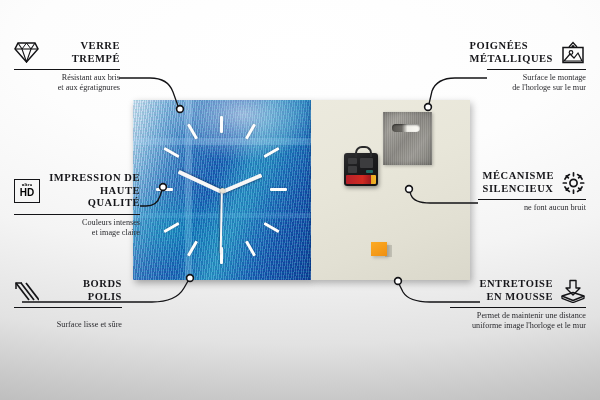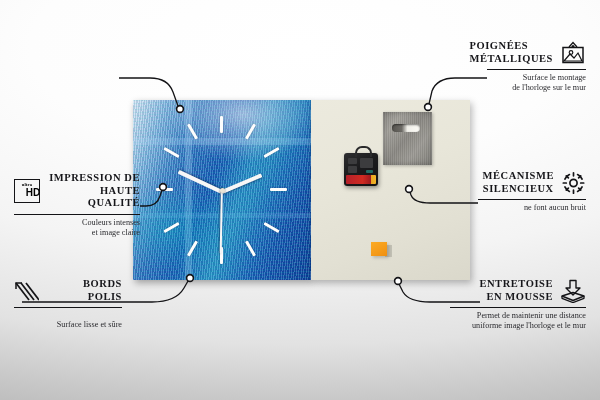--- a/index.html
+++ b/index.html
@@ -144,26 +144,47 @@
     <path class="cpath" d="M487,78 L455,78 Q437,78 432,91 L429,104"></path>
     <circle class="cdot" cx="428" cy="107" r="3.4"></circle>
 
     <path class="cpath" d="M478,203 L430,203 Q414,203 411,195 L410,192"></path>
     <circle class="cdot" cx="409" cy="189" r="3.4"></circle>
 
     <path class="cpath" d="M480,302 L430,302 Q409,302 403,292 L399,284"></path>
     <circle class="cdot" cx="398" cy="281" r="3.4"></circle>
   </svg>
 
+  <div class="callout" style="left:14px;top:40px;width:106px;">
+    <div class="row" style="justify-content:flex-start;">
+      <span class="ico" style="width:25px;height:22px;">
+        <svg width="25" height="21" viewBox="0 0 25 21">
+          <path d="M4 1 H21 L24 7 L12.5 20 L1 7 Z" fill="none" stroke="#141417" stroke-width="1.5"></path>
+          <path d="M1 7 H24" stroke="#141417" stroke-width="1.1"></path>
+          <path d="M4 1 L8 7 L12.5 20 L17 7 L21 1" fill="none" stroke="#141417" stroke-width="1.1"></path>
+          <path d="M8 7 L12.5 1 L17 7" fill="none" stroke="#141417" stroke-width="1"></path>
+        </svg>
+      </span>
+      <div class="lbl-left" style="flex:1;">
+        <div class="ttl">VERRE</div>
+        <div class="ttl">TREMPÉ</div>
+      </div>
+    </div>
+    <div class="rule" style="width:106px;margin-top:4px;"></div>
+    <div class="sub lbl-left" style="margin-top:3px;">
+      <div>Résistant aux bris</div>
+      <div>et aux égratignures</div>
+    </div>
+  </div>
 
   <div class="callout" style="left:14px;top:172px;width:126px;">
     <div class="row" style="justify-content:flex-start;">
       <span class="ico" style="width:24px;height:22px;border:1.4px solid #141417;flex-direction:column;line-height:1;">
         <span style="font-size:4.6px;font-weight:bold;letter-spacing:.2px;">ultra</span>
-        <span style="font-size:10px;font-weight:bold;font-family:'Liberation Sans',sans-serif;padding-left:12px;">HD</span>
+        <span style="font-size:10px;font-weight:bold;font-family:'Liberation Sans',sans-serif;">HD</span>
       </span>
       <div class="lbl-left" style="flex:1;">
         <div class="ttl">IMPRESSION DE</div>
         <div class="ttl">HAUTE QUALITÉ</div>
       </div>
     </div>
     <div class="rule" style="width:126px;margin-top:4px;"></div>
     <div class="sub lbl-left" style="margin-top:3px;">
       <div>Couleurs intenses</div>
       <div>et image claire</div>
@@ -209,21 +230,21 @@
     </div>
     <div class="rule" style="width:99px;margin-top:4px;margin-left:auto;"></div>
     <div class="sub" style="margin-top:3px;text-align:right;">
       <div>Surface le montage</div>
       <div>de l'horloge sur le mur</div>
     </div>
   </div>
 
   <div class="callout" style="left:478px;top:170px;width:108px;">
     <div class="row" style="justify-content:flex-end;">
-      <div class="lbl-right" style="flex:1;text-align:center;margin-left:8px;">
+      <div class="lbl-right" style="flex:1;text-align:left;margin-left:8px;">
         <div class="ttl">MÉCANISME</div>
         <div class="ttl">SILENCIEUX</div>
       </div>
       <span class="ico" style="width:25px;height:24px;">
         <svg width="25" height="24" viewBox="0 0 25 24">
           <g fill="none" stroke="#141417" stroke-width="1.7" stroke-linecap="round">
             <circle cx="12.5" cy="12" r="3.6"></circle>
             <path d="M12.5 1.8 v3 M12.5 19.2 v3 M2.3 12 h3 M19.7 12 h3
                      M5.3 4.8 l2.1 2.1 M17.6 17.1 l2.1 2.1
                      M19.7 4.8 l-2.1 2.1 M7.4 17.1 l-2.1 2.1"></path>

